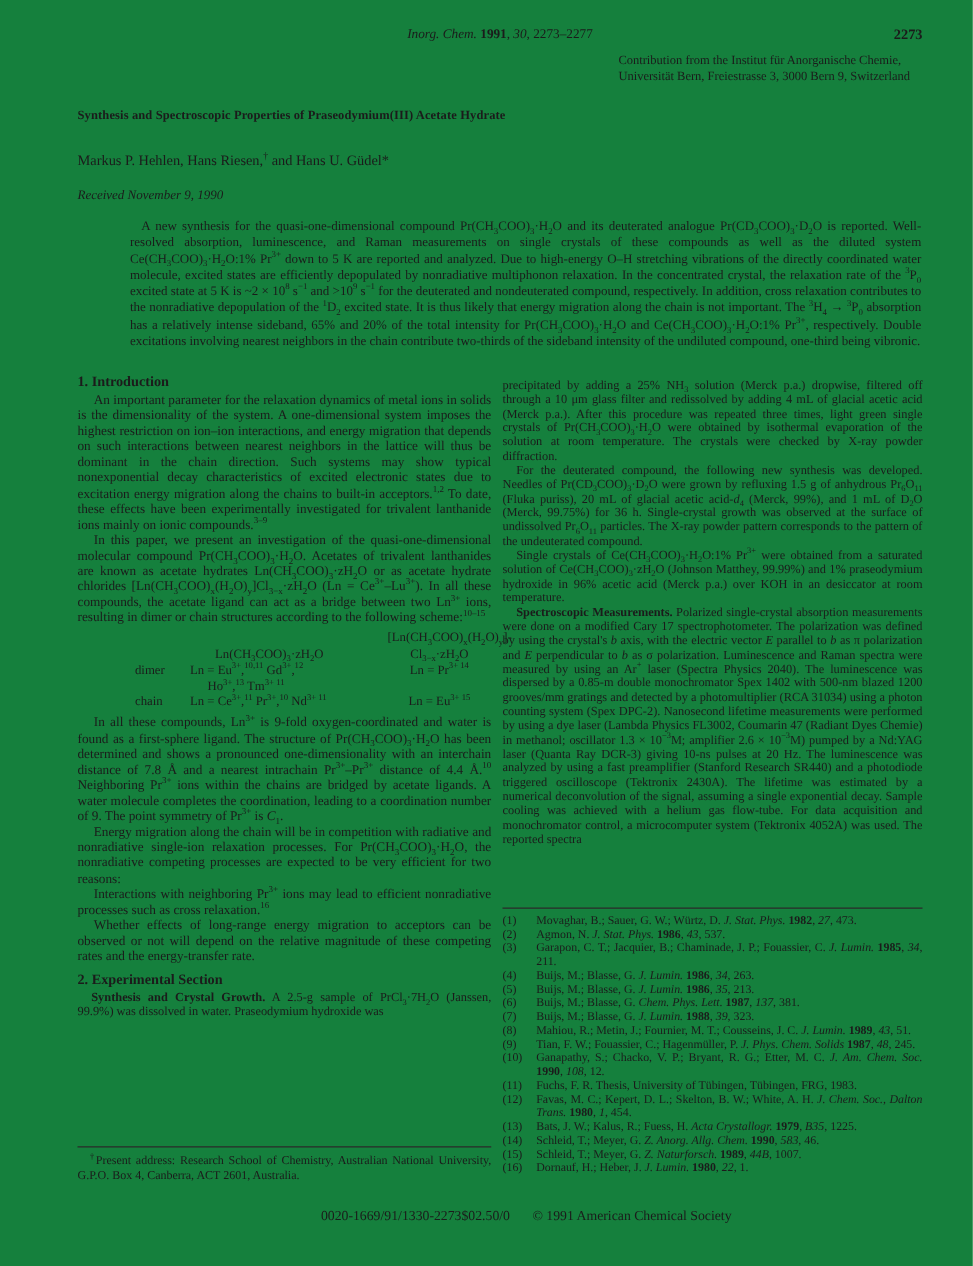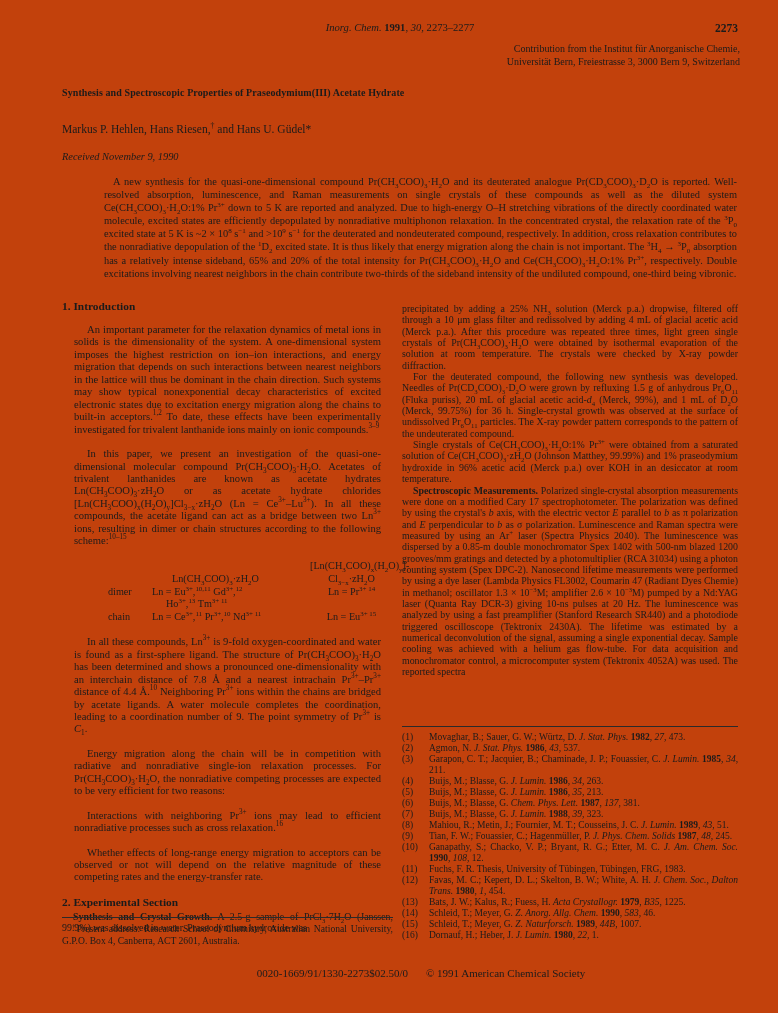--- a/index.html
+++ b/index.html
@@ -5,39 +5,39 @@
   html,body { margin:0; padding:0; }
   body {
     width:778px; height:1013px;
     background:#f4f4f1;
     font-family:"Liberation Serif", serif;
     color:#1b1b1b;
   }
   .page {
     position:absolute; top:0; left:0;
     width:778px; height:1013px;
-    background:#c2410c;
+    background:#15803d;
     overflow:hidden;
   }
   
   .journal-header { position:absolute; top:22px; left:62px; width:676px; height:16px; }
   .journal-ref { display:block; text-align:center; font-size:10.6px; }
   .page-number { position:absolute; right:0; top:0; font-weight:bold; font-size:11.5px; }
-  .contribution { position:absolute; top:43px; right:38px; text-align:right; font-size:10px; line-height:12.6px; }
+  .contribution { position:absolute; top:43px; right:50px; text-align:left; font-size:10px; line-height:12.6px; }
   .article-title { position:absolute; top:87px; left:62px; width:660px; font-size:10px; font-weight:bold; letter-spacing:0.1px; }
   .authors { position:absolute; top:123px; left:62px; width:640px; font-size:11.5px; }
   .received { position:absolute; top:151px; left:62px; font-size:10.4px; font-style:italic; }
   
   .abstract { position:absolute; top:175px; left:104px; width:633px; font-size:10.4px; line-height:13.1px; text-align:justify; text-indent:9px; }
   
   .col-left  { position:absolute; top:300px; left:62px;  width:331px;font-family:Liberation Serif, serif; }
   .col-right { position:absolute; top:303px; left:402px; width:336px; }
   .section-heading { font-size:11.4px; font-weight:bold; margin:0 0 3px 0; }
   .section-heading.second { margin-top:5px; }
-  p.body-text { margin:12px; font-size:10.6px; line-height:12.45px; text-align:justify; text-indent:13px; }
+  p.body-text { margin:0; font-size:10.6px; line-height:12.45px; text-align:justify; text-indent:13px; }
   p.small-text { margin:0; font-size:9.9px; line-height:11.35px; text-align:justify; text-indent:11px; }
   p.noindent { text-indent:0; }
   
   .scheme { margin:3px 0 4px 0; font-size:10.2px; line-height:12.9px; }
   .s-row { display:grid; grid-template-columns:46px 44px 158px 1fr; }
   .s-lab { grid-column:2; }
   .s-c1  { grid-column:3; }
   .s-c1.hdr { padding-left:20px; }
   .s-c1.cont { padding-left:14px; }
   .s-c2  { grid-column:4; text-align:center; }

